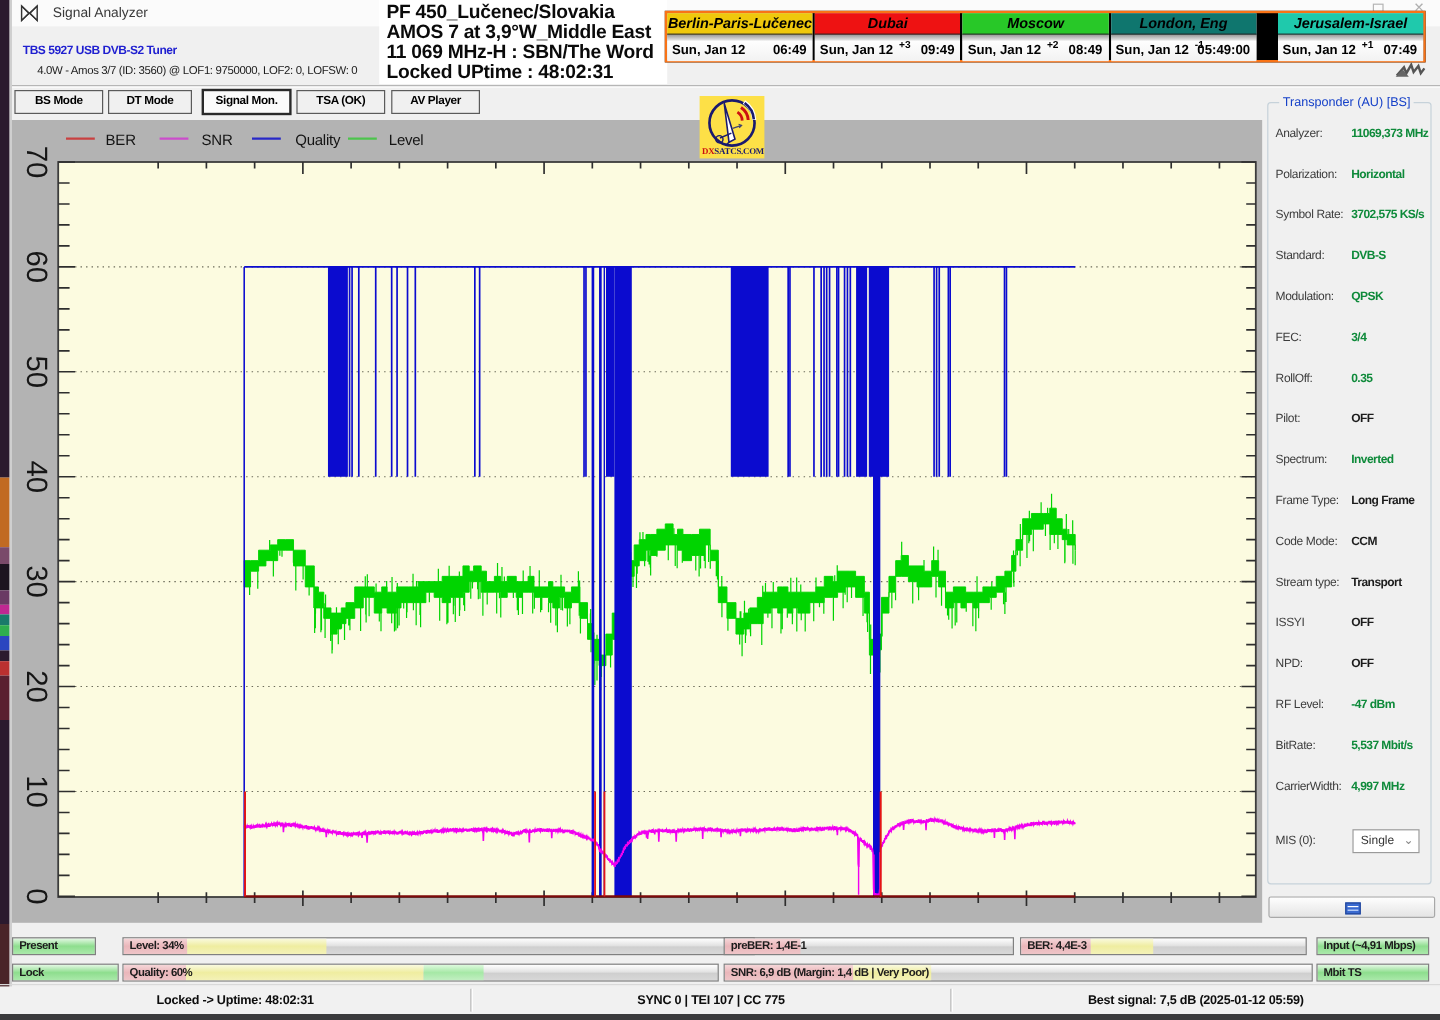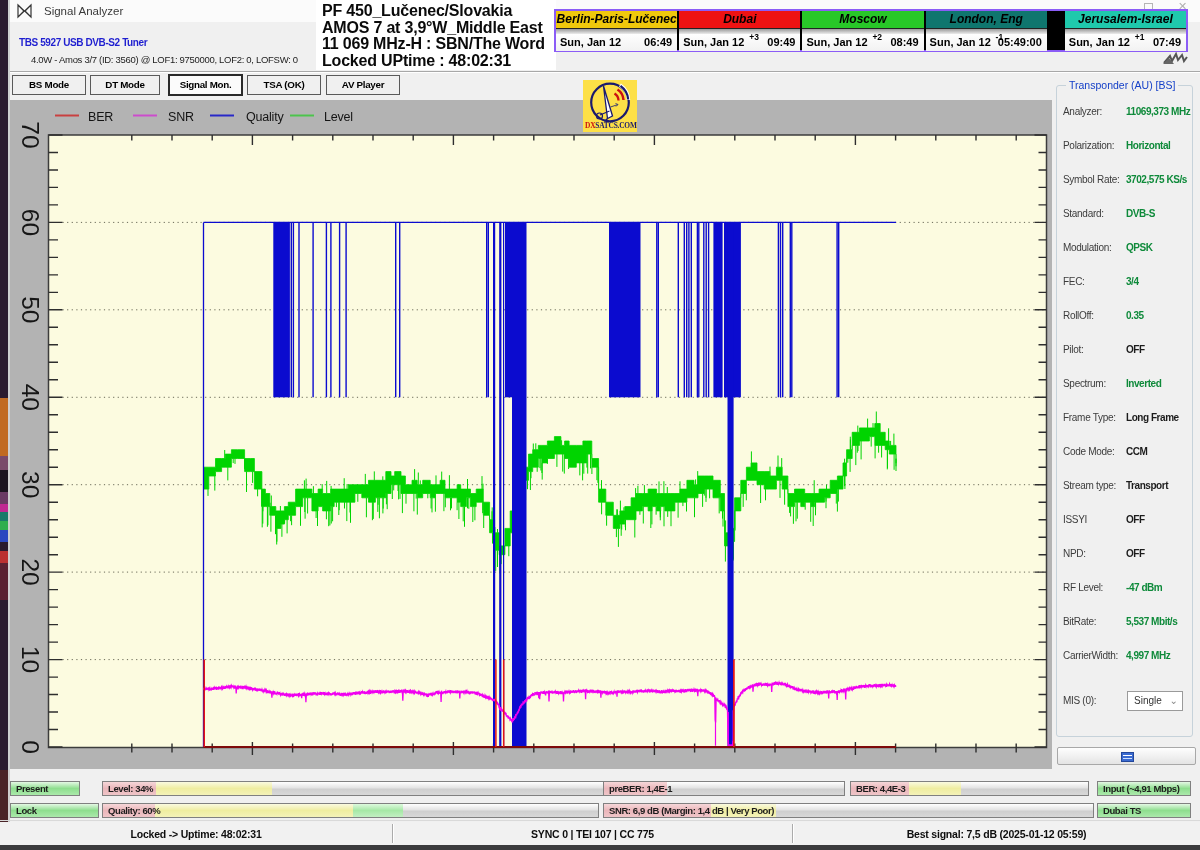--- a/index.html
+++ b/index.html
@@ -137,21 +137,21 @@
 <div class="tab" style="left:90px;width:70px">DT Mode</div>
 <div class="tab active" style="left:168px;width:75px">Signal Mon.</div>
 <div class="tab" style="left:247px;width:74px">TSA (OK)</div>
 <div class="tab" style="left:326px;width:74px">AV Player</div>
 
 <div class="abs" style="left:316px;top:0;width:240px;height:70px;background:#ffffff;
 font-family:Liberation Sans, sans-serif;font-weight:700;font-size:16px;letter-spacing:-0.2px;color:#0a0a0a;line-height:16.6px;padding:3px 0 0 6px;white-space:nowrap;overflow:hidden">
 PF 450_Lučenec/Slovakia<br>AMOS 7 at 3,9°W_Middle East<br>11 069 MHz-H : SBN/The Word<br>Locked UPtime : 48:02:31
 </div>
 
-<div class="abs" style="left:554px;top:9px;width:634px;height:43px;background:#000;border:2px solid #8b5cf6;display:flex">
+<div class="abs" style="left:554px;top:9px;width:634px;height:43px;background:#000;border:2px solid #f97316;display:flex">
     <div style="width:124.4px;background:#f6f6f6">
 <div class="clkhdr" style="background:#efc80c">Berlin-Paris-Lučenec</div>
 <div style="height:5px;background:linear-gradient(#9a9a9a,#ececec)"></div>
 <div class="clkrow">
         <span style="position:absolute;left:4px;top:2px;font-size:11px">Sun, Jan 12</span>
 <span style="position:absolute;left:70px;top:-2px;font-size:8.5px"></span>
 <span style="position:absolute;right:5px;top:2px;font-size:11px">06:49</span>
       </div>
 </div>
     <div style="width:124.4px;margin-left:2px;background:#f6f6f6">
@@ -267,21 +267,21 @@
     <div class="seg yel" style="left:52px;width:198px"></div>
     <div class="seg grn" style="left:250px;width:50px"></div>
     <span class="txt">Quality: 60%</span>
   </div>
 <div class="bar" style="left:603px;top:803px;width:491px">
     <div class="seg pink" style="left:0px;width:107px"></div>
     <div class="seg yel" style="left:107px;width:65px"></div>
     <span class="txt">SNR: 6,9 dB (Margin: 1,4 dB | Very Poor)</span>
   </div>
 <div class="bar greenbar" style="left:1097px;top:803px;width:94px">
-    <span class="txt">Dubai TS</span>
+    <span class="txt">Mbit TS</span>
   </div>
 
 <div class="abs" style="left:0;top:820px;width:1200px;height:1px;background:#d9d9d9"></div>
 <div class="abs" style="left:0;top:822px;width:1200px;height:23px;background:#f1f1f1"></div>
 <div class="abs" style="left:392px;top:824px;width:1px;height:19px;background:#ababab"></div>
 <div class="abs" style="left:393px;top:824px;width:1px;height:19px;background:#fff"></div>
 <div class="abs" style="left:792px;top:824px;width:1px;height:19px;background:#ababab"></div>
 <div class="abs" style="left:793px;top:824px;width:1px;height:19px;background:#fff"></div>
 <div class="abs" style="left:0px;top:828px;width:392px;text-align:center;font-size:10.5px;letter-spacing:-0.2px;font-weight:700;color:#0d0d0d">Locked -&gt; Uptime: 48:02:31</div>
 <div class="abs" style="left:393px;top:828px;width:399px;text-align:center;font-size:10.5px;letter-spacing:-0.2px;font-weight:700;color:#0d0d0d">SYNC 0 | TEI 107 | CC 775</div>

